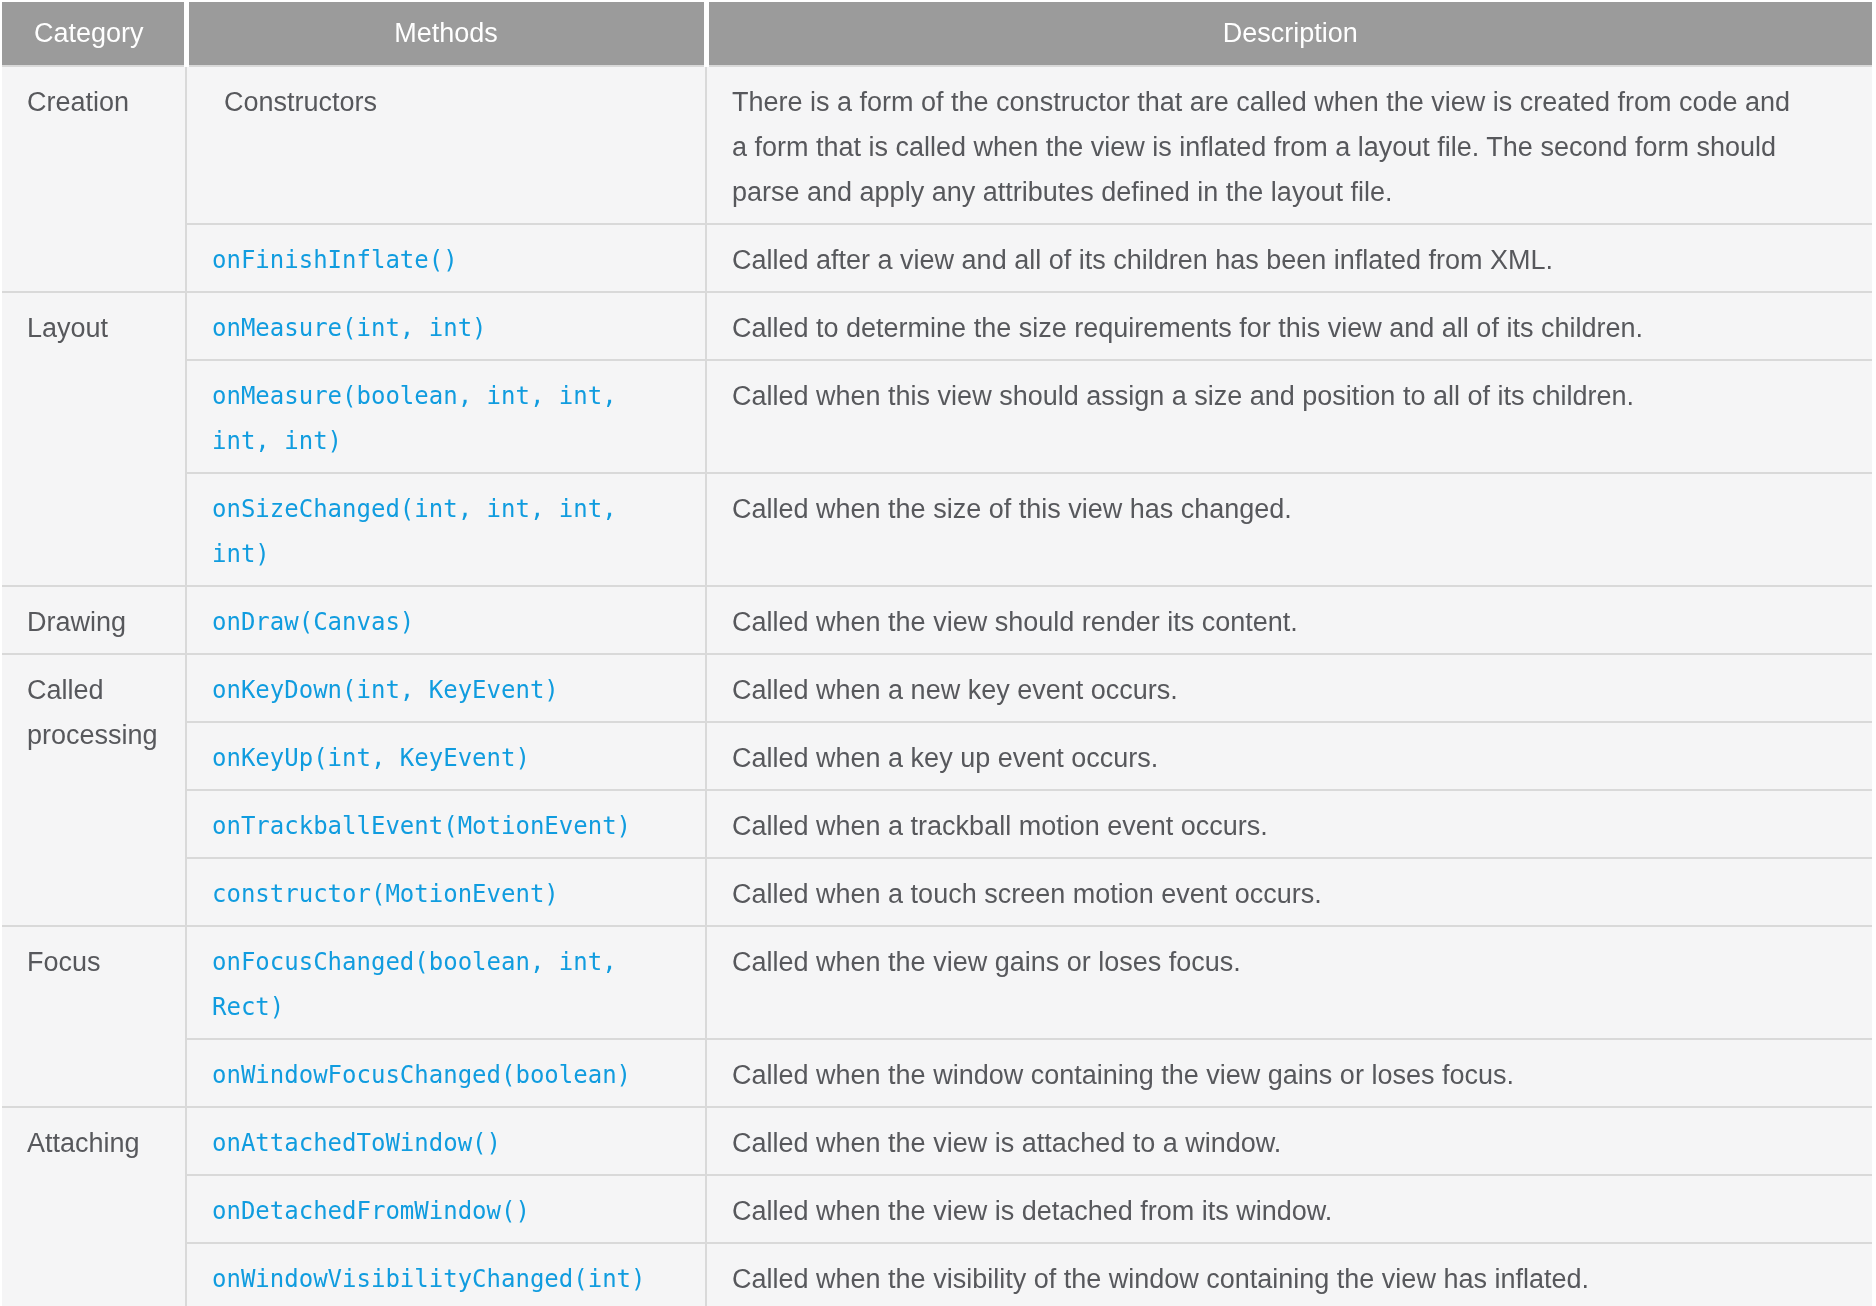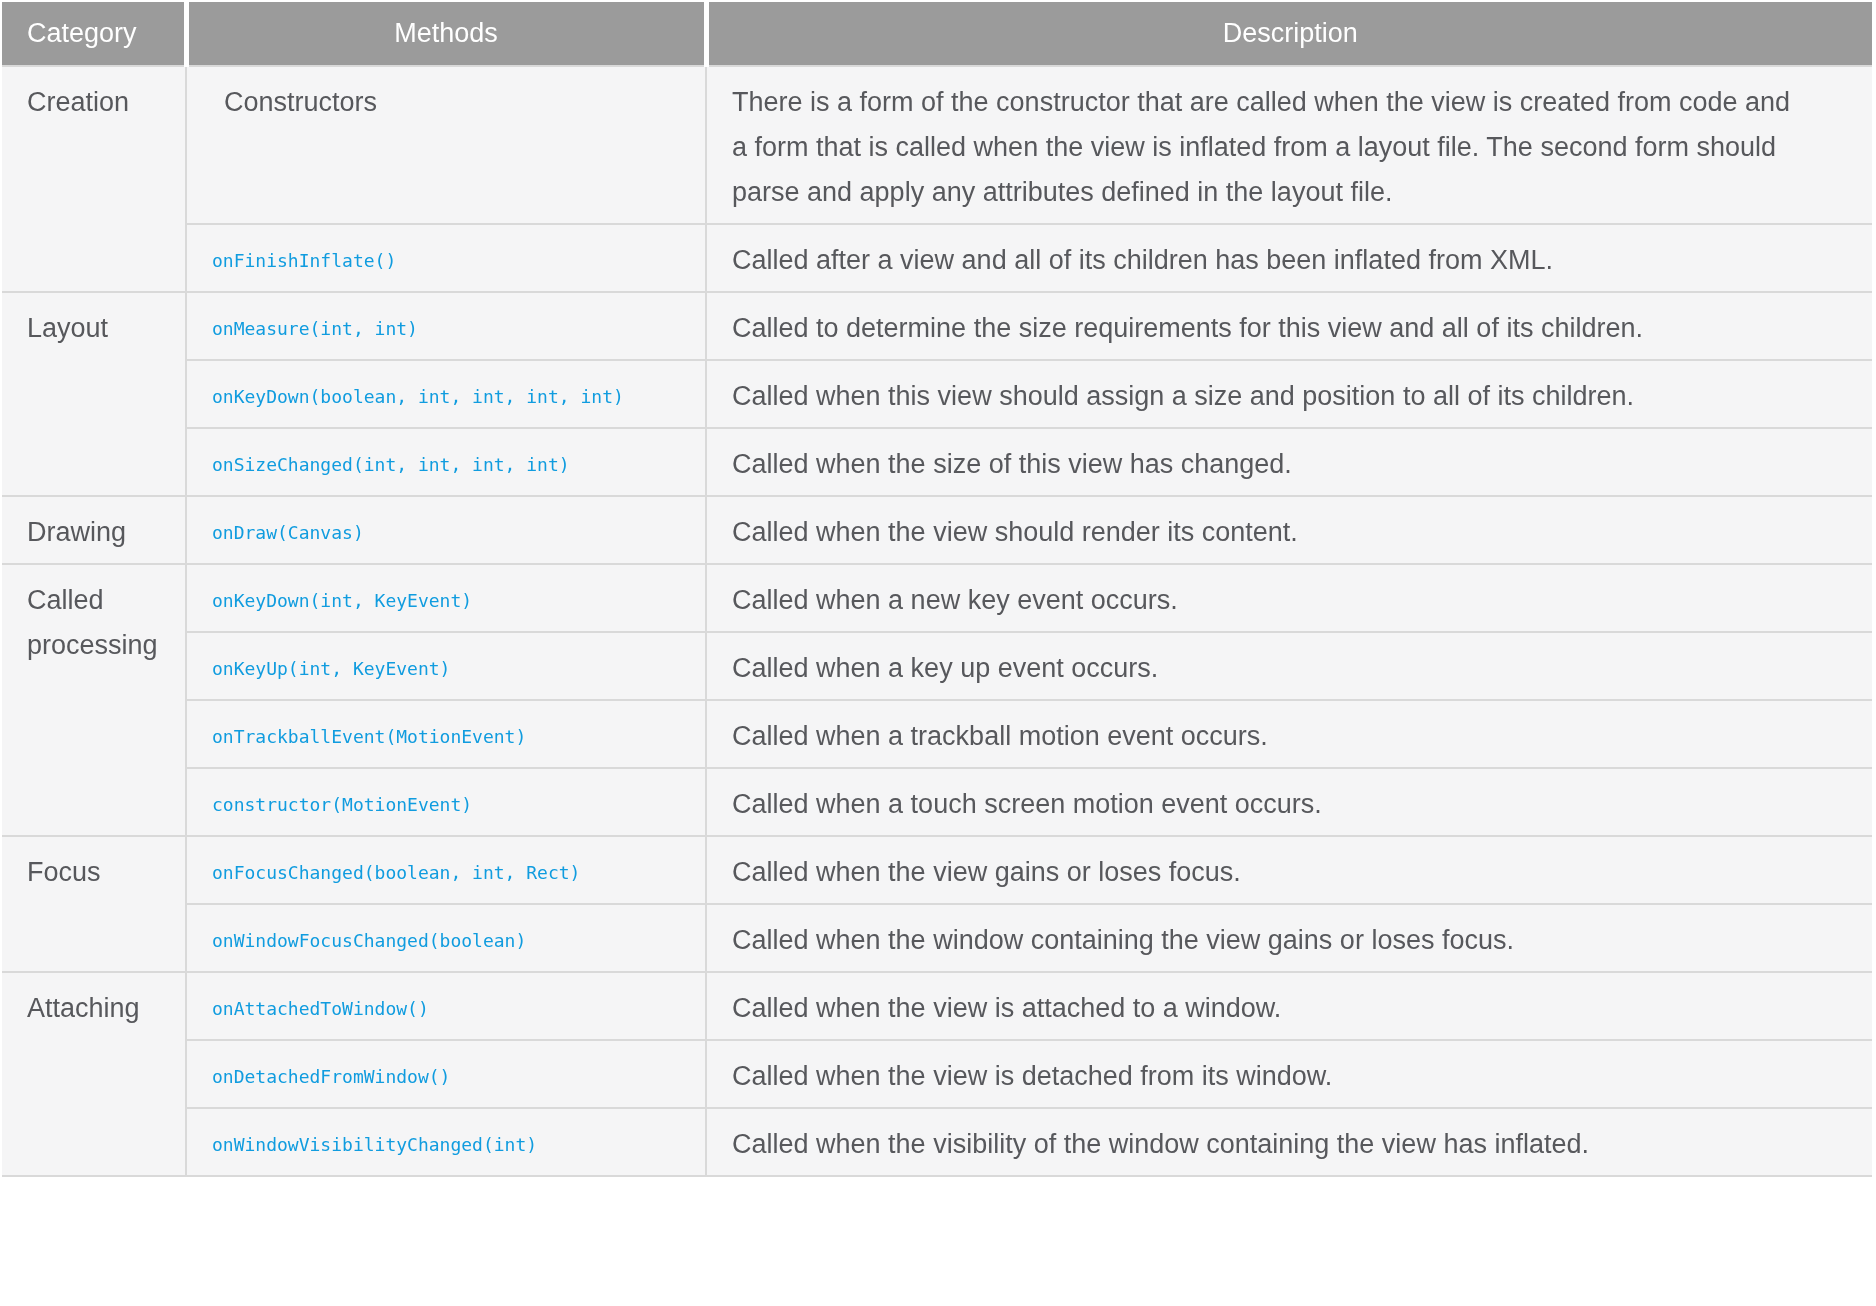--- a/index.html
+++ b/index.html
@@ -27,41 +27,41 @@
   }
   col.c-category{width:184px;}
   col.c-methods{width:520px;}
   col.c-desc{width:1166px;}
   thead th{
     background:var(--header-bg);
     color:var(--header-text);
     font-size:27px;
     font-weight:400;
     text-align:left;
-    padding:9px 25px;
+    padding:9px 32px;
     line-height:45px;
     vertical-align:middle;
   }
   thead th + th{border-left:5px solid #ffffff;text-align:center;}
   tbody td{
     vertical-align:top;
     padding:13px 30px 8px 25px;
     line-height:45px;
     font-size:27px;
     color:var(--text);
     border-top:2px solid var(--border);
     background:var(--row-bg);
   }
   tbody td.methods-cell, tbody td.desc-cell{border-left:2px solid var(--border);}
   table.methods-table{border-bottom:2px solid var(--border);}
   .method-code{
     display:block;
     max-width:500px;
     font-family:"DejaVu Sans Mono","Liberation Mono",monospace;
-    font-size:18px;
+    font-size:24px;
     line-height:45px;
     color:var(--accent-blue);
     cursor:pointer;
     white-space:normal;
     word-spacing:0;
   }
   .method-plain{
     display:block;
     color:var(--text);
     margin-left:12px;
@@ -114,21 +114,21 @@
         </td>
         <td class="methods-cell">
           <span class="method-code">onMeasure(int, int)</span>
         </td>
         <td class="desc-cell">
           <span class="desc-text">Called to determine the size requirements for this view and all of its children.</span>
         </td>
       </tr>
       <tr>
         <td class="methods-cell">
-          <span class="method-code">onKeyDown(boolean, int, int, int, int)</span>
+          <span class="method-code">onMeasure(boolean, int, int, int, int)</span>
         </td>
         <td class="desc-cell">
           <span class="desc-text">Called when this view should assign a size and position to all of its children.</span>
         </td>
       </tr>
       <tr>
         <td class="methods-cell">
           <span class="method-code">onSizeChanged(int, int, int, int)</span>
         </td>
         <td class="desc-cell">

